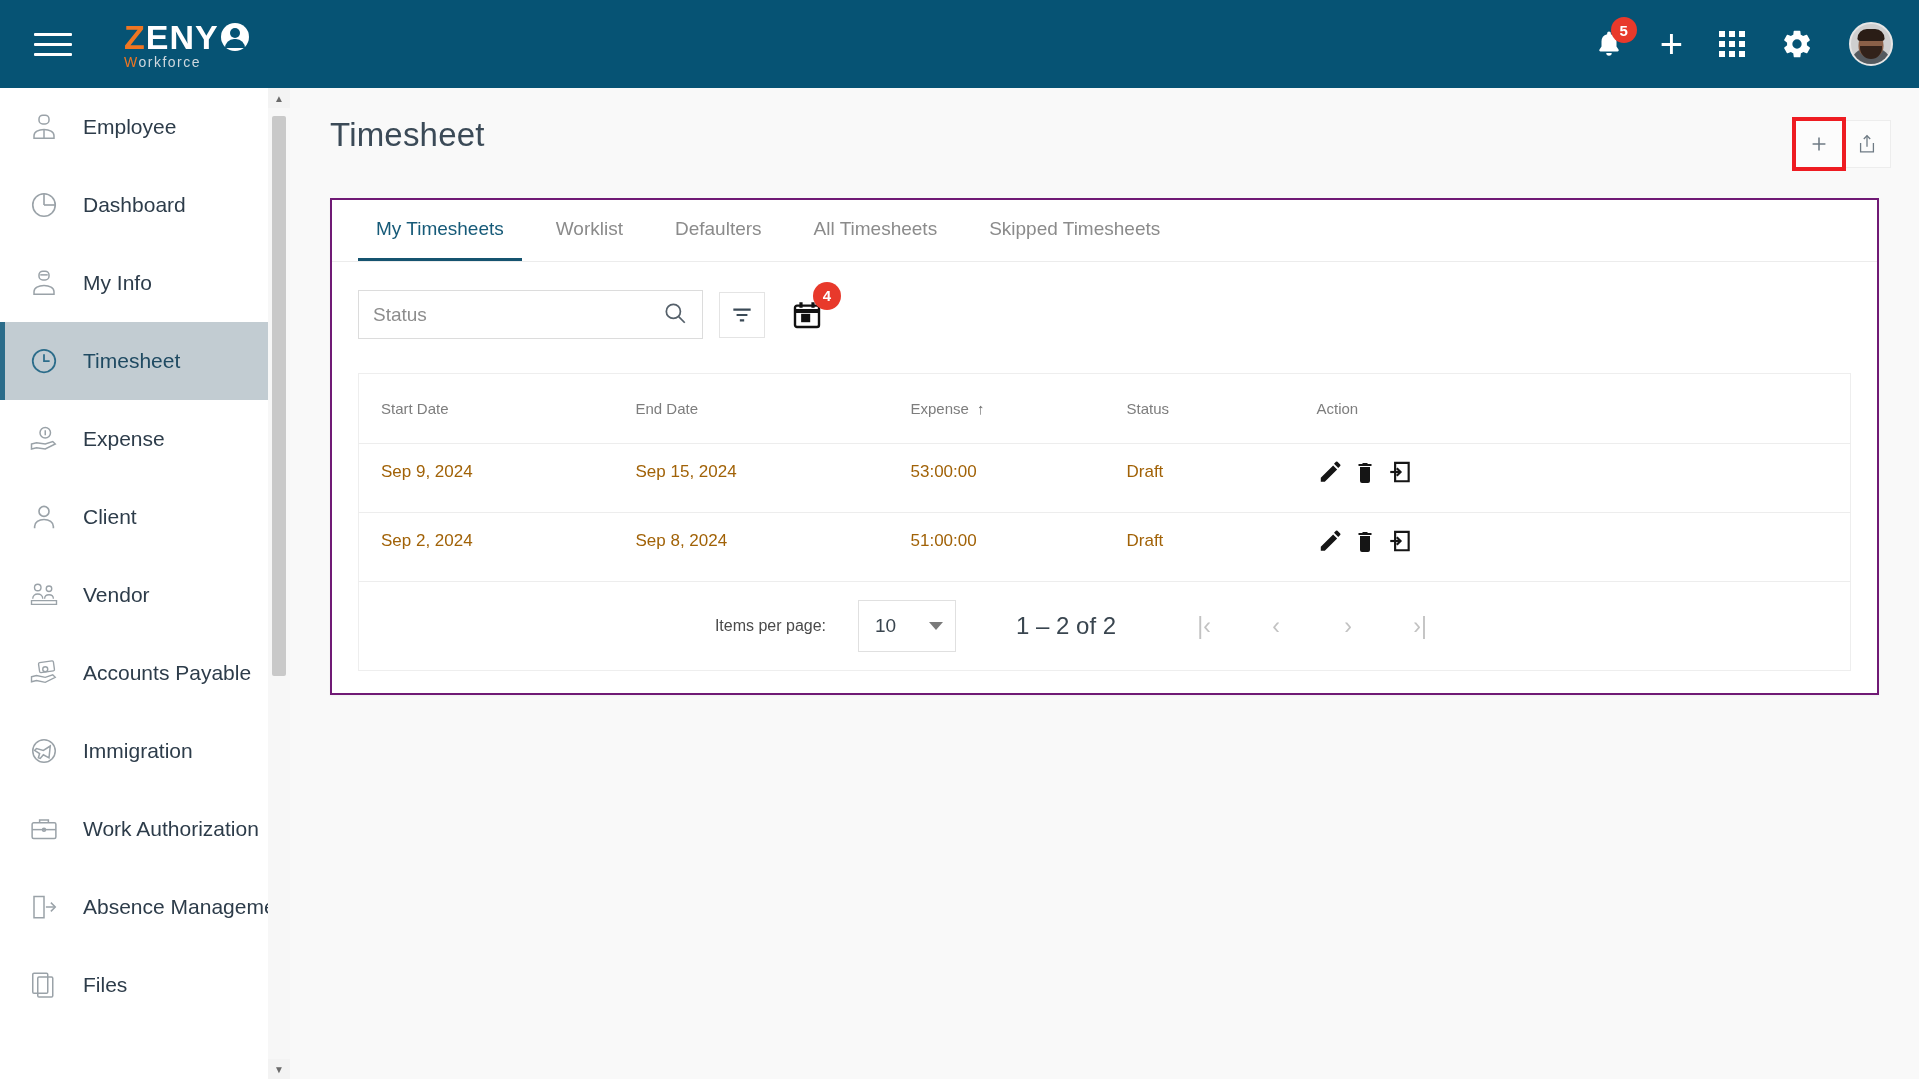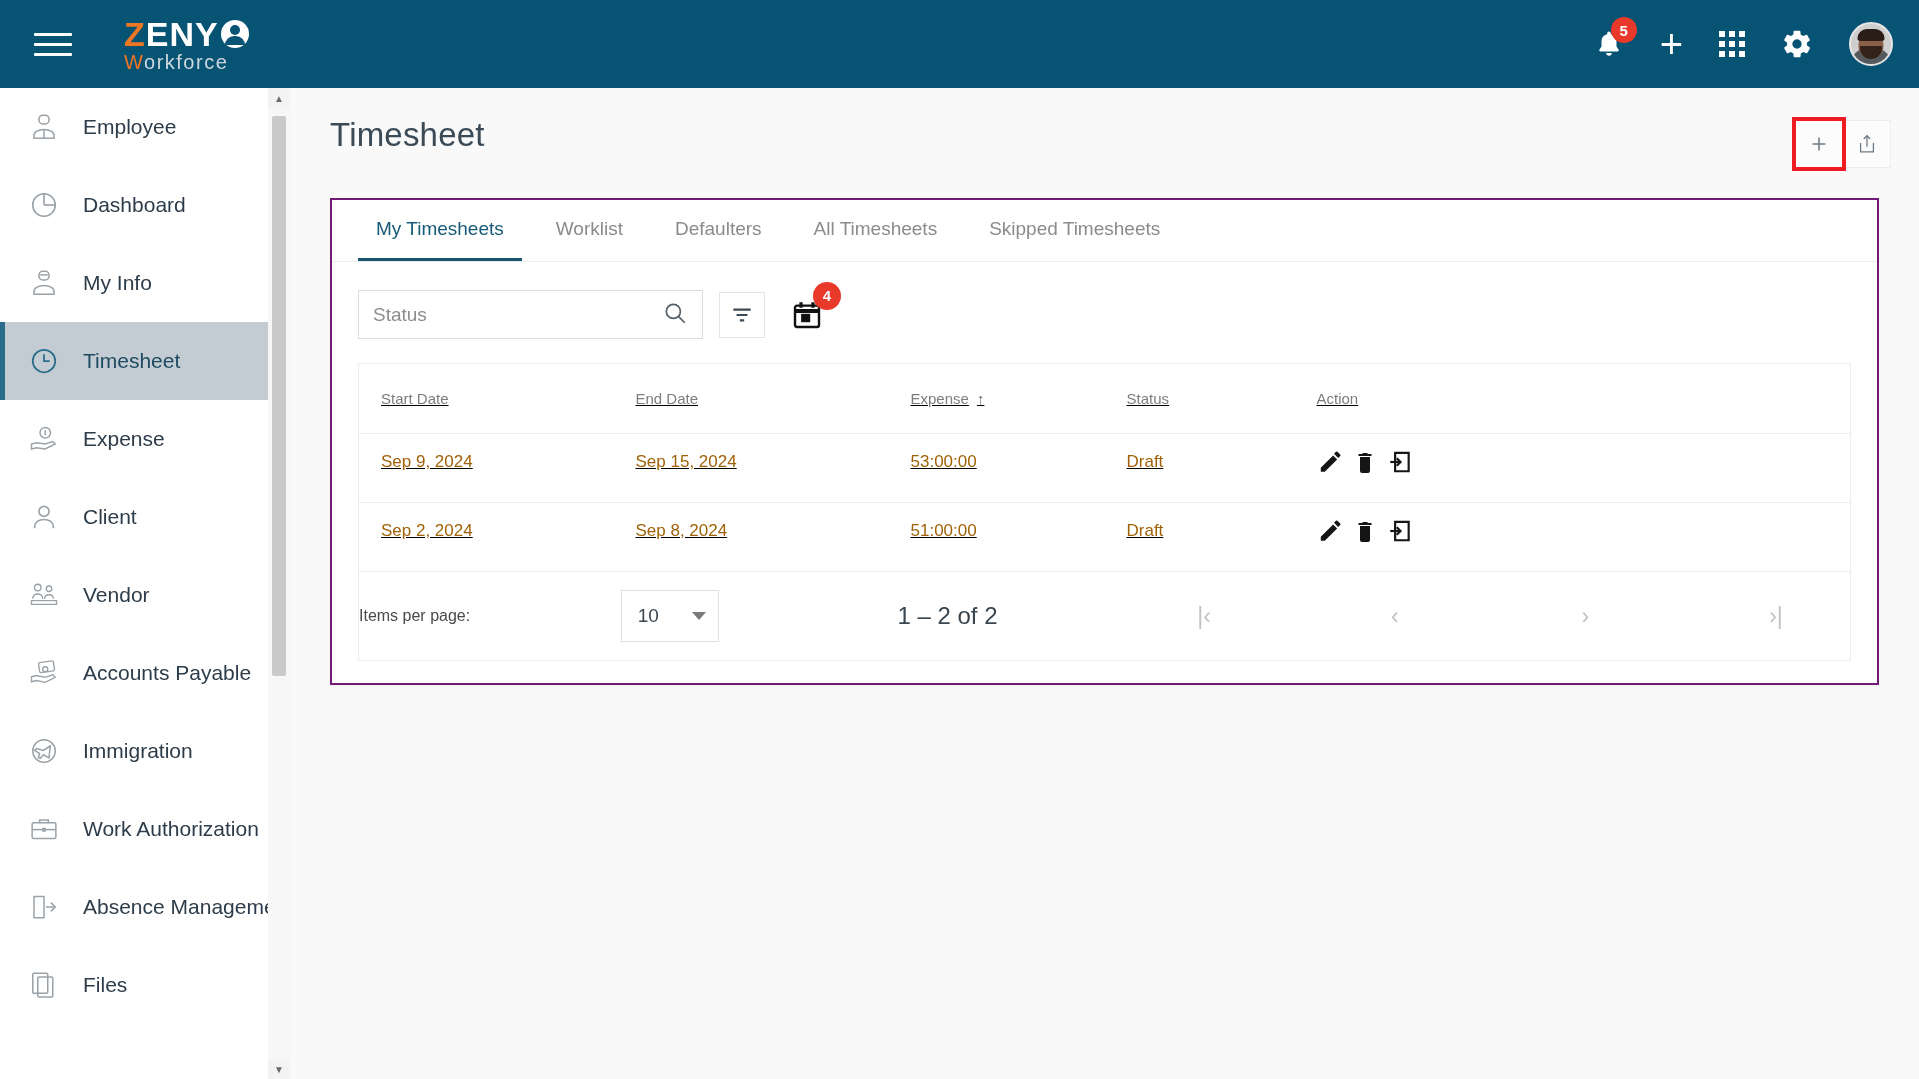--- a/index.html
+++ b/index.html
@@ -19,21 +19,21 @@
   }
   .hamburger { width: 40px; height: 30px; display: flex; flex-direction: column; justify-content: center; gap: 7px; cursor: pointer; }
   .hamburger span { display: block; height: 3px; background: #ffffff; border-radius: 1px; width: 38px; }
   .logo { margin-left: 50px; line-height: 1; user-select: none; }
   .logo-row1 { font-size: 34px; font-weight: bold; letter-spacing: 1px; display: flex; align-items: center; }
   .logo-z { color: #ef7622; }
   .logo-eny { color: #ffffff; }
   .logo-mark { width: 28px; height: 28px; border-radius: 50%; background: #ffffff; margin-left: 2px; position: relative; display: inline-block; }
   .logo-mark::before { content:""; position:absolute; left: 9px; top: 5px; width: 10px; height: 10px; border-radius: 50%; background: #065374; }
   .logo-mark::after { content:""; position:absolute; left: 4px; bottom: 3px; width: 20px; height: 9px; border-radius: 10px 10px 0 0; background: #065374; }
-  .logo-row2 { font-size: 20px; letter-spacing: 1.5px; margin-top: 1px; }
+  .logo-row2 { font-size: 14px; letter-spacing: 1.5px; margin-top: 1px; }
   .logo-w { color: #ef7622; }
   .logo-orkforce { color: #cfd8de; }
 
   .topbar-spacer { flex: 1 1 auto; }
   .topbar-actions { display: flex; align-items: center; gap: 36px; }
   .ticon { color: #ffffff; position: relative; cursor: pointer; display: flex; align-items: center; justify-content: center; }
   .badge {
     position: absolute; background: #e8392b; color: #ffffff; border-radius: 50%;
     font-size: 15px; font-weight: bold; display: flex; align-items: center; justify-content: center;
     line-height: 1;
@@ -115,41 +115,41 @@
   .search-input { flex: 1 1 auto; border: none; outline: none; font-size: 19px; color: #3b4a57; font-family: "Liberation Sans", sans-serif; background: transparent; }
   .search-input::placeholder { color: #8d8d8d; }
   .search-icon { color: #55606a; flex: 0 0 auto; }
   .filter-btn {
     width: 46px; height: 46px; border: 1px solid #e4e4e4; background: #fff;
     display: flex; align-items: center; justify-content: center; cursor: pointer; color: #3b4a57;
   }
   .cal-btn { position: relative; width: 40px; height: 42px; display: flex; align-items: center; justify-content: center; cursor: pointer; margin-left: 6px; }
   .cal-badge { width: 28px; height: 28px; top: -12px; right: -14px; }
 
-  table.tsheet { width: calc(100% - 52px); margin: 14px 26px 0 26px; border-collapse: collapse; border: 1px solid #eeeeee; border-bottom: none; text-decoration: underline; }
+  table.tsheet { width: calc(100% - 52px); margin: 24px 26px 0 26px; border-collapse: collapse; border: 1px solid #eeeeee; border-bottom: none; }
   table.tsheet th {
     text-align: left; font-size: 15px; font-weight: 400; color: #7d7d7d;
     padding: 26px 0 26px 22px; border-bottom: 1px solid #ededed; white-space: nowrap;
   }
   table.tsheet td {
     font-size: 17px; color: #a16207; padding: 15px 0 27px 22px;
     border-bottom: 1px solid #ededed;
   }
   .col-start { width: 255px; }
   .col-end { width: 275px; }
   .col-dur { width: 216px; }
   .col-status { width: 190px; }
   .col-action { width: auto; }
   .sort-arrow { margin-left: 8px; color: #6f6f6f; font-size: 15px; }
   .row-actions { display: flex; align-items: center; gap: 10px; color: #151515; }
   .row-actions span { cursor: pointer; display: inline-flex; }
 
   .paginator {
-    display: flex; align-items: center; justify-content: space-between;
-    padding: 18px 46px 18px 0; gap: 0; border: 1px solid #eeeeee; border-top: none;
+    display: flex; align-items: center; justify-content: center;
+    padding: 18px 46px 18px 0; gap: 16px; border: 1px solid #eeeeee; border-top: none;
     margin: 0 26px 22px 26px;
   }
   .ipp-label { font-size: 16px; color: #4a4a4a; margin-right: 16px; }
   .ipp-select {
     width: 98px; height: 52px; border: 1px solid #e0e0e0; background: #fff;
     display: flex; align-items: center; justify-content: space-between;
     padding: 0 12px 0 16px; font-size: 19px; color: #39454f; cursor: pointer;
   }
   .caret { width: 0; height: 0; border-left: 7px solid transparent; border-right: 7px solid transparent; border-top: 8px solid #7a7a7a; }
   .range-label { font-size: 24px; color: #39454f; margin: 0 44px 0 44px; white-space: nowrap; }

